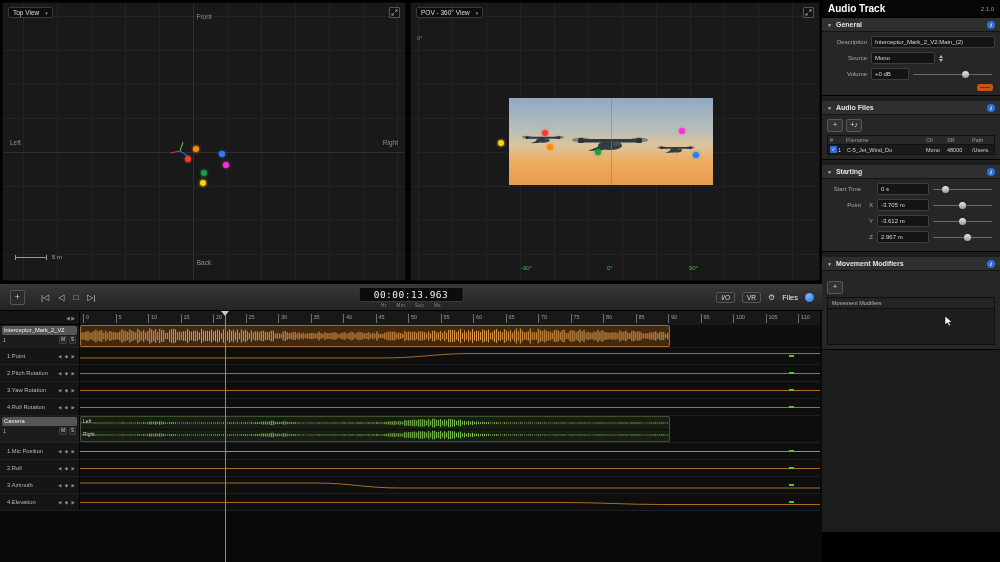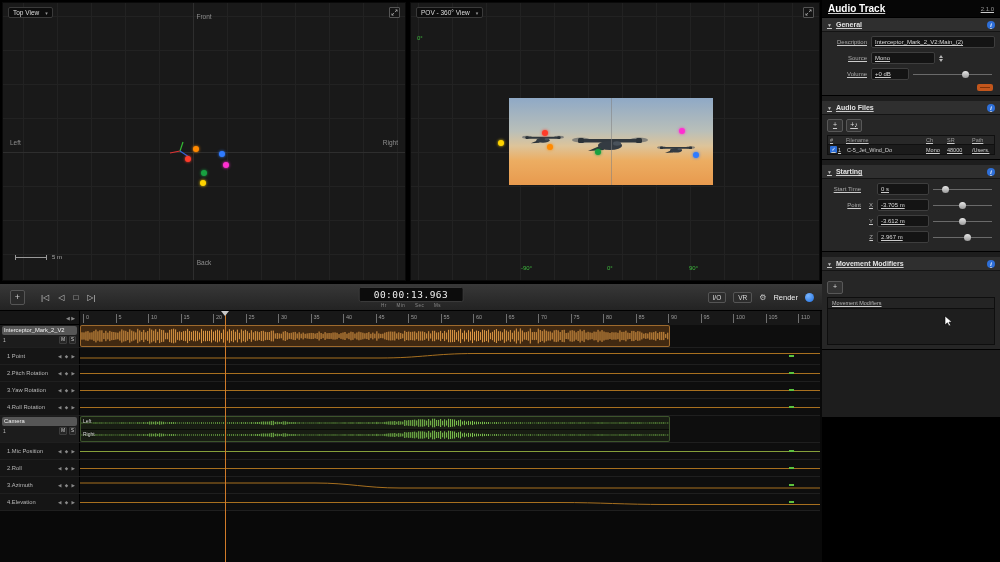--- a/index.html
+++ b/index.html
@@ -70,21 +70,21 @@
   .clip-orange{background:rgba(185,105,28,.30);border:1px solid rgba(235,160,70,.55);}
   .clip-green{background:rgba(70,100,45,.18);border:1px solid rgba(130,190,90,.35);}
   .chlabel{position:absolute;left:2px;font-size:5px;color:#d8d8d8;z-index:3;text-shadow:0 0 2px #000;}
   .lanedivider{position:absolute;left:0;right:0;top:50%;height:1px;background:rgba(0,0,0,.6);}
   .curve{position:absolute;left:0;top:0;width:100%;height:100%;}
   .enddash{position:absolute;right:3.5%;top:calc(50% - 1px);width:5px;height:2px;background:#5cc23e;}
   .playhead{position:absolute;left:225px;top:0;bottom:0;width:1px;background:#cf7a28;z-index:9;}
   .playhead::before{content:"";position:absolute;top:0;left:-4px;border:4px solid transparent;border-top:5px solid #c9c9c9;}
 
   
-  .panel{position:absolute;left:822px;top:0;width:178px;height:417px;background:#1d1d1d;box-sizing:border-box;text-decoration:underline;}
+  .panel{position:absolute;left:822px;top:0;width:178px;height:532px;background:#1d1d1d;box-sizing:border-box;}
   .panel-h{height:17px;background:#060606;display:flex;align-items:center;padding:0 6px;border-bottom:1px solid #000;}
   .panel-h .t{font-size:10px;font-weight:bold;color:#fff;flex:1;}
   .panel-h .v{font-size:6px;color:#9a9a9a;}
   .section{margin-bottom:5px;border-bottom:1px solid #000;}
   .sec-h{height:13px;background:#2f2f2f;display:flex;align-items:center;gap:4px;padding:0 5px;border-bottom:1px solid #141414;}
   .sec-h .tri{font-size:5px;color:#bbb;}
   .sec-h .st{font-size:7px;color:#e2e2e2;font-weight:bold;flex:1;}
   .infoi{width:8px;height:8px;border-radius:50%;background:#2e6fd8;color:#fff;font-size:5.5px;line-height:8px;
     text-align:center;font-style:italic;font-weight:bold;flex-shrink:0;}
   .sec-b{background:#262626;padding:4px 5px;}
@@ -206,21 +206,21 @@
       <span class="tbtn">▷|</span>
     </div>
     <div class="timecode-wrap">
       <div class="timecode">00:00:13.963</div>
       <div class="tunits">Hr Min Sec Ms</div>
     </div>
     <div class="tright">
       <span class="pillbtn">I/O</span>
       <span class="pillbtn">VR</span>
       <span class="tbtn">⚙</span>
-      <span class="renderlbl">Render</span>
+      <span class="renderlbl">Files</span>
       <span class="renderdot"></span>
     </div>
   </div>
 
   <div class="timeline">
     <div class="tl-corner">
       <span>◀ ▶</span>
     </div>
     <div class="tl-ruler">
         <span class="rtick" style="left: 3px;">0</span>

